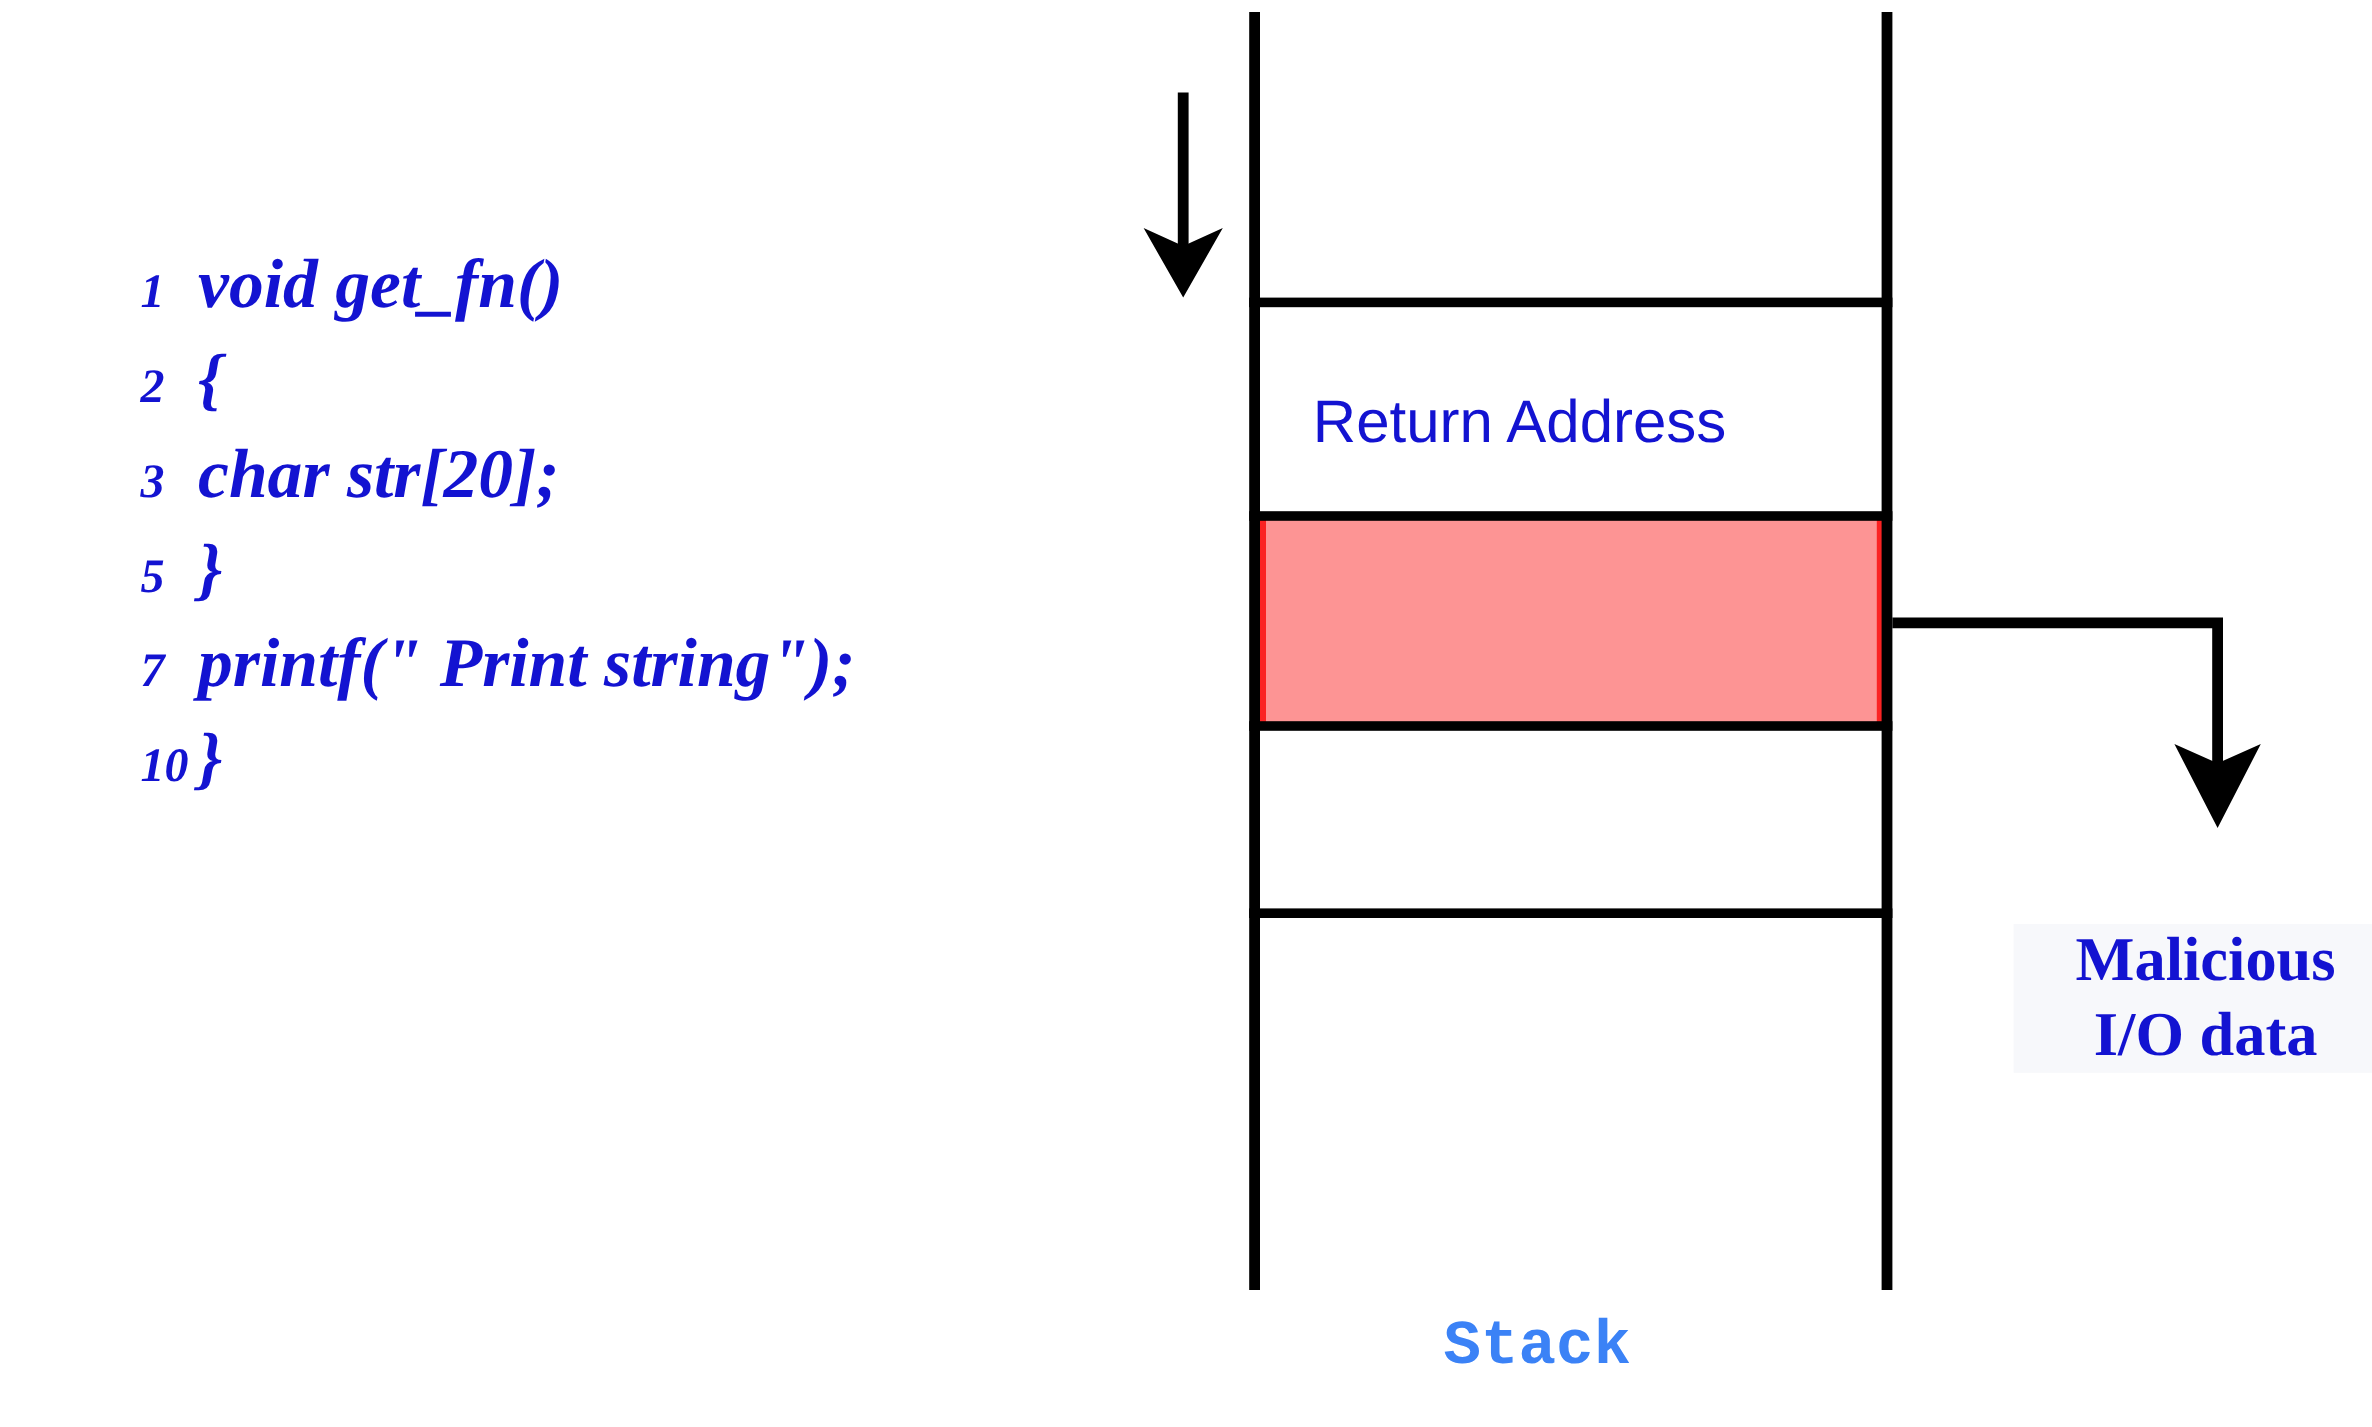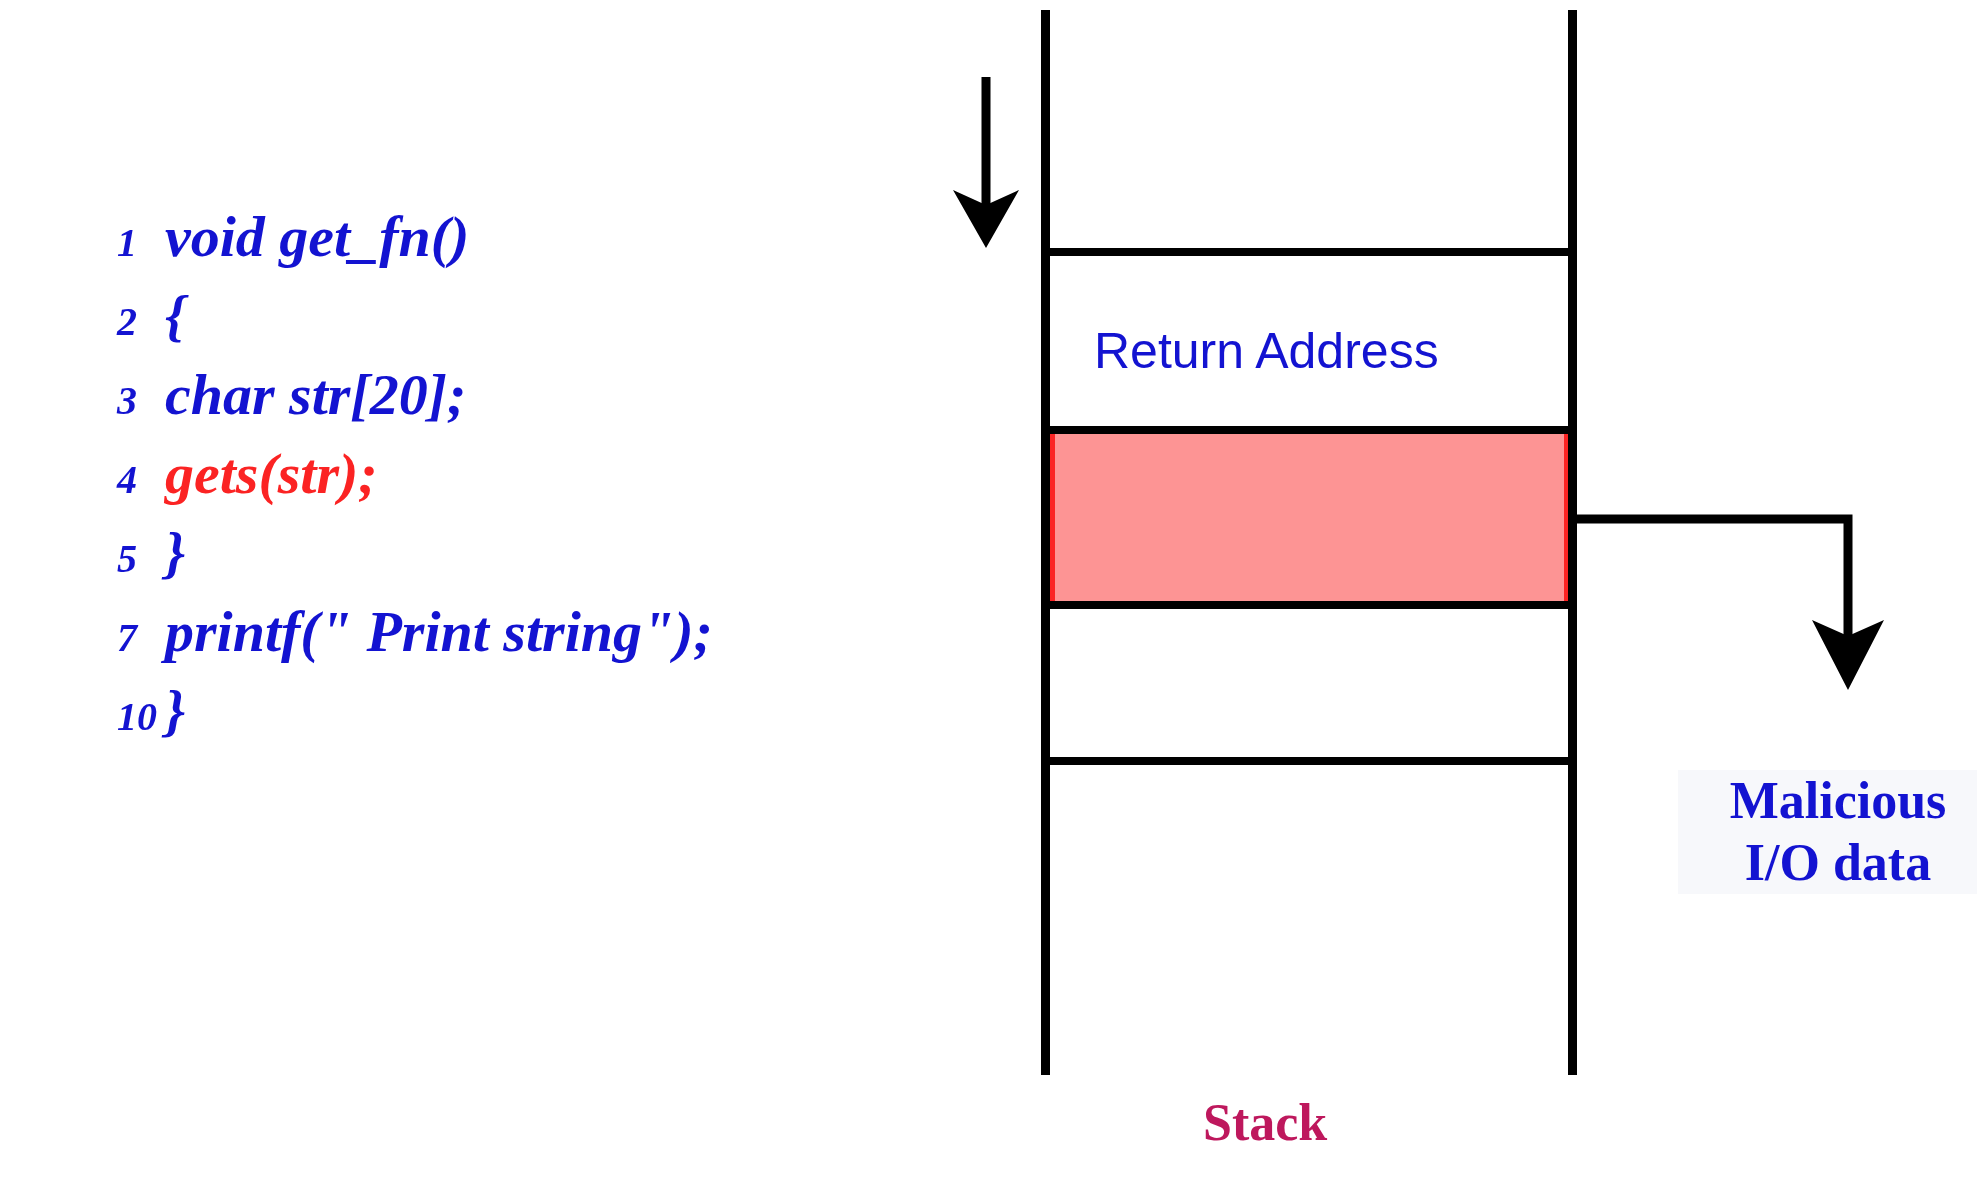--- a/index.html
+++ b/index.html
@@ -86,24 +86,24 @@
     height: 174px;
     background: #fd9494;
     border-left: 9px solid #fb2323;
     border-right: 9px solid #fb2323;
     box-sizing: border-box;
   }
   #stack-caption {
     position: absolute;
     left: 1175px;
     top: 1093px;
-    font-family: Liberation Serif, serif;
+    font-family: Liberation Mono, monospace;
     font-size: 52px;
     font-weight: bold;
-    color: #be185d;
+    color: #3b82f6;
     white-space: nowrap;
   }
   #malicious-label {
     position: absolute;
     left: 1650px;
     top: 770px;
     width: 320px;
     text-align: center;
     font-family: Liberation Serif, serif;
     font-size: 52px;
@@ -127,23 +127,20 @@
     </div>
 
     <div class="code-line">
       <span class="lineno">2</span><span class="code-text">{</span>
     </div>
 
     <div class="code-line">
       <span class="lineno">3</span><span class="code-text">char str[20];</span>
     </div>
 
-    <div class="code-line vuln">
-      <span class="lineno">4</span><span class="code-text">gets(str);</span>
-    </div>
 
     <div class="code-line">
       <span class="lineno">5</span><span class="code-text">}</span>
     </div>
 
 
     <div class="code-line">
       <span class="lineno">7</span><span class="code-text">printf(" Print string");</span>
     </div>
 

